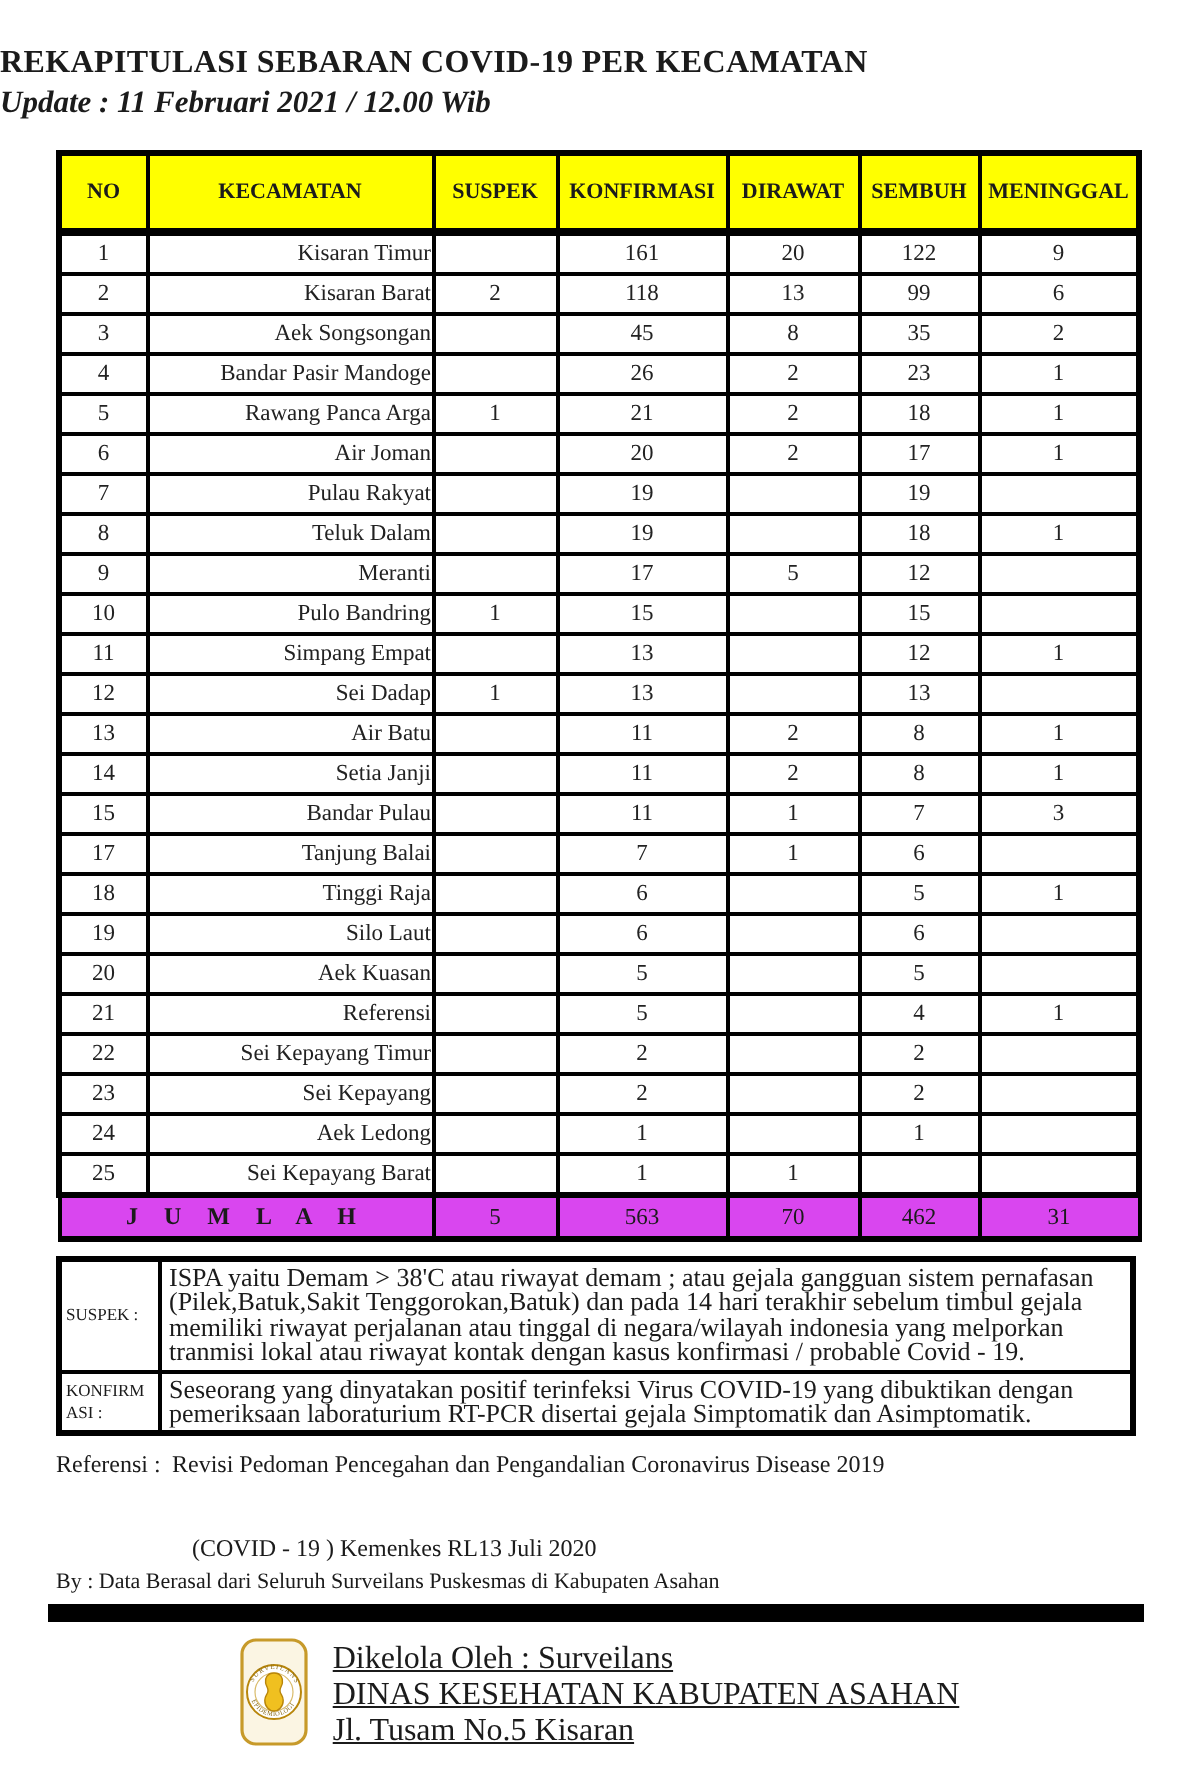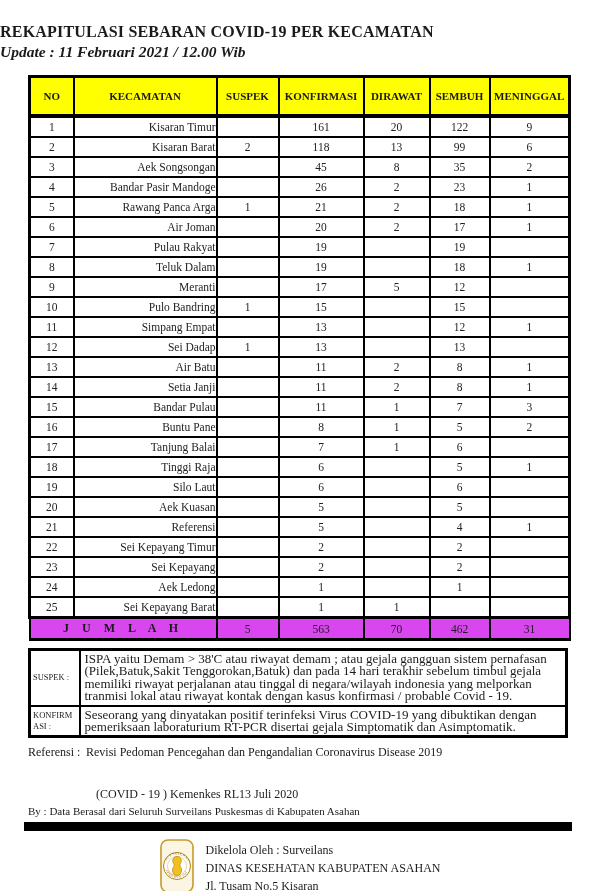--- a/index.html
+++ b/index.html
@@ -81,21 +81,21 @@
   table.notes td:last-child{border-right:3px solid #000;}
   
   .ref-block{margin:7px 0 0 28px;font-size:12px;display:flex;}
   .ref-label{width:58px;flex:none;}
   .ref-lines{line-height:14px;}
   .ref-line2{padding-left:10px;margin-top:28px;}
   .by-line{margin:4px 0 0 28px;font-size:11px;}
   .black-bar{margin:5px 0 0 24px;width:548px;height:9px;background:#000;}
   
   .footer{margin-top:8px;display:flex;justify-content:center;align-items:flex-start;gap:12px;}
-  .footer-text{font-size:12px;line-height:18px;padding-top:2px;}
+  .footer-text{font-size:16px;line-height:18px;padding-top:2px;text-decoration:underline;}
   .logo{flex:none;}
 </style>
 </head>
 <body>
 
 <div class="doc">
 
   <div class="title-block">
     <div class="title-line">REKAPITULASI SEBARAN COVID-19 PER KECAMATAN</div>
     <div class="update-line">Update : 11 Februari 2021 / 12.00 Wib</div>
@@ -250,29 +250,20 @@
           <td>1</td>
         </tr>
         <tr>
           <td>15</td>
           <td class="left">Bandar Pulau</td>
           <td></td>
           <td>11</td>
           <td>1</td>
           <td>7</td>
           <td>3</td>
-        </tr>
-        <tr>
-          <td>16</td>
-          <td class="left">Buntu Pane</td>
-          <td></td>
-          <td>8</td>
-          <td>1</td>
-          <td>5</td>
-          <td>2</td>
         </tr>
         <tr>
           <td>17</td>
           <td class="left">Tanjung Balai</td>
           <td></td>
           <td>7</td>
           <td>1</td>
           <td>6</td>
           <td></td>
         </tr>

